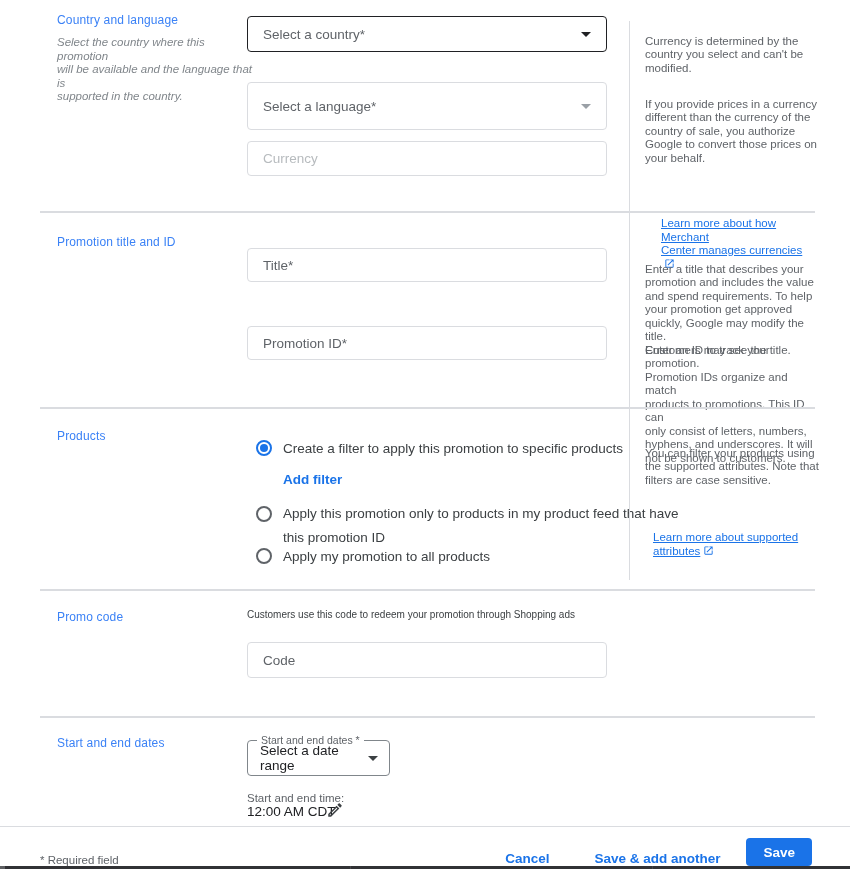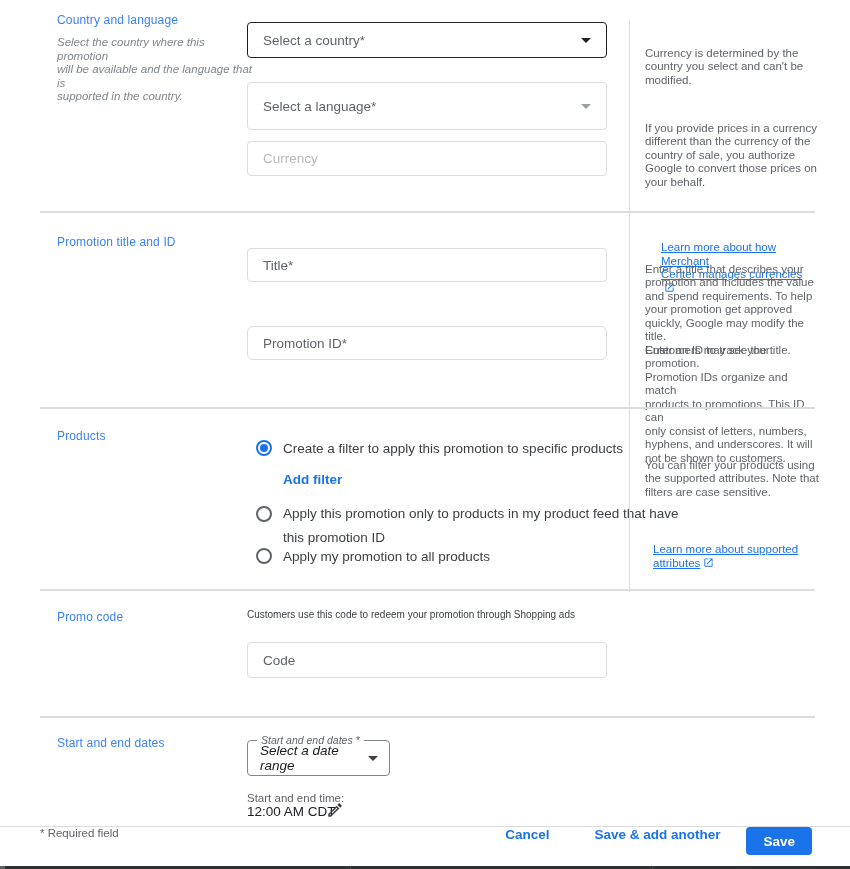--- a/index.html
+++ b/index.html
@@ -8,21 +8,21 @@
     font-family:"Liberation Sans", sans-serif; overflow:hidden;
     -webkit-font-smoothing:antialiased;
   }
   .abs { position:absolute; }
   .sec-h { position:absolute; left:57px; font-size:12px; color:#3b82f6; letter-spacing:.15px; }
   .desc { position:absolute; left:57px; width:200px; font-size:11.5px; line-height:13.5px;
           color:#80868b; white-space:pre-line; }
   .help { position:absolute; left:629px; width:190px; border-left:1px solid #dadce0;
           padding-left:15px; box-sizing:border-box; font-size:11.5px; line-height:13.5px;
           color:#5f6368; white-space:pre-line; }
-  .help p { margin:12px 0 9px 0; }
+  .help p { margin:0 0 9px 0; }
   .hlink { color:#1a73e8; text-decoration:underline; cursor:pointer; }
   .ext-ico { display:inline-block; vertical-align:-1px; margin-left:3px; }
   .fld { position:absolute; left:247px; width:360px; box-sizing:border-box;
          border:1px solid #dadce0; border-radius:4px; background:#fff;
          font-size:13.5px; color:#5f6368; display:flex; align-items:center;
          padding:0 15px; cursor:pointer; }
   input.fld { font-family:"Liberation Sans", sans-serif; outline:none; cursor:text; }
   input.fld::placeholder { color:#5f6368; opacity:1; }
   input.fld.disabled::placeholder { color:#b7bbbe; }
   .caret { position:absolute; right:15px; top:50%; margin-top:-2px; width:0; height:0;
@@ -33,51 +33,51 @@
   .radio { position:absolute; left:256px; width:16px; height:16px; box-sizing:border-box;
            border:2px solid #5f6368; border-radius:50%; cursor:pointer; }
   .radio.sel { border-color:#1a73e8; }
   .radio.sel::after { content:""; position:absolute; left:2px; top:2px; width:8px; height:8px;
            background:#1a73e8; border-radius:50%; }
   .rlabel { position:absolute; left:283px; font-size:13.5px; color:#3c4043; line-height:16px;
             white-space:pre-line; cursor:pointer; }
   .textbtn { color:#1a73e8; font-size:13.5px; font-weight:bold; cursor:pointer; }
   .notch-field { position:absolute; left:247px; top:740px; width:143px; height:36px;
                  box-sizing:border-box; border:1px solid #80868b; border-radius:4px;
-                 display:flex; align-items:center; padding:0 12px; cursor:pointer;font-style:italic; }
+                 display:flex; align-items:center; padding:0 12px; cursor:pointer; }
   .notch-label { position:absolute; left:9px; top:-7px; background:#fff; padding:0 4px;
                  font-size:10.5px; color:#5f6368; white-space:nowrap; }
   .notch-value { font-size:13.5px; color:#202124; }
   .notch-caret { position:absolute; right:11px; top:50%; margin-top:-2px; width:0; height:0;
                  border-left:5px solid transparent; border-right:5px solid transparent;
                  border-top:5px solid #3c4043; }
   .footer { position:absolute; left:0; top:826px; width:850px; height:40px; background:#fff;
             border-top:1px solid #dadce0; box-sizing:border-box; display:flex;
-            align-items:flex-start; padding:0 38px 0 40px; z-index:5; }
+            align-items:flex-end; padding:0 38px 0 40px; z-index:5; }
   .f-note { font-size:11.5px; color:#5f6368; }
   .f-spacer { flex:1; }
   .f-link { font-size:13.5px; font-weight:bold; color:#1a73e8; cursor:pointer; }
   .f-save { margin-left:26px; background:#1a73e8; color:#fff; font-size:13.5px; font-weight:bold;
             border:none; border-radius:4px; height:28px; padding:0 17px; cursor:pointer;
             font-family:"Liberation Sans", sans-serif; }
   .darkbar { position:absolute; left:0; top:862px; width:850px; height:7px; background:#313235; }
   .darkbar .notch { position:absolute; left:0; top:0; width:5px; height:7px; background:#5d5f62; }
   .darkbar .seg { position:absolute; top:0; width:1px; height:7px; background:#454649; }
 </style>
 </head>
 <body>
 
 <div class="page">
 
   <div class="sec-h" style="top:13px;">Country and language</div>
   <div class="desc" style="top:36px;font-style:italic;">Select the country where this promotion
 will be available and the language that is
 supported in the country.</div>
 
-  <div class="fld" style="top:22px; height:36px; border-color:#202124;">
+  <div class="fld" style="top:16px; height:36px; border-color:#202124;">
     <span>Select a country*</span>
     <span class="caret"></span>
   </div>
   <div class="fld" style="top:82px; height:48px;">
     <span>Select a language*</span>
     <span class="caret lt"></span>
   </div>
   <input class="fld disabled" style="top: 141px; height: 35px;" disabled="" placeholder="Currency">
 
   <div class="help" style="top:21px;">
@@ -95,21 +95,21 @@
             <path fill="#1a73e8" d="M19 19H5V5h7V3H5c-1.11 0-2 .9-2 2v14c0 1.1.89 2 2 2h14c1.1 0 2-.9 2-2v-7h-2v7zM14 3v2h3.59l-9.83 9.83 1.41 1.41L19 6.41V10h2V3h-7z"></path>
           </svg></span>
     </p>
   </div>
 
   <div class="divider" style="top:211px;"></div>
 
   <div class="sec-h" style="top:235px;">Promotion title and ID</div>
 
   <input class="fld" style="top: 248px; height: 34px;" placeholder="Title*">
-  <input class="fld" style="top: 326px; height: 34px; border-radius: 6px;" placeholder="Promotion ID*">
+  <input class="fld" style="top: 326px; height: 34px;" placeholder="Promotion ID*">
 
   <div class="help" style="top:330px;">
     <p style="margin:0;">Enter an ID to track your promotion.
 Promotion IDs organize and match
 products to promotions. This ID can
 only consist of letters, numbers,
 hyphens, and underscores. It will
 not be shown to customers.</p>
   </div>
   <div class="help" style="top:249px;">

